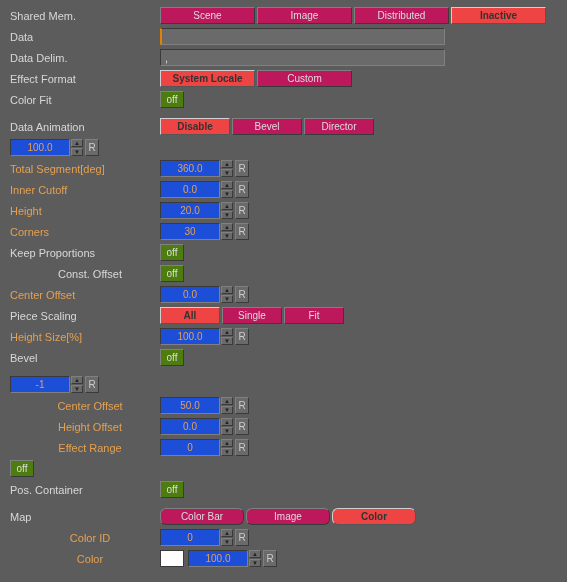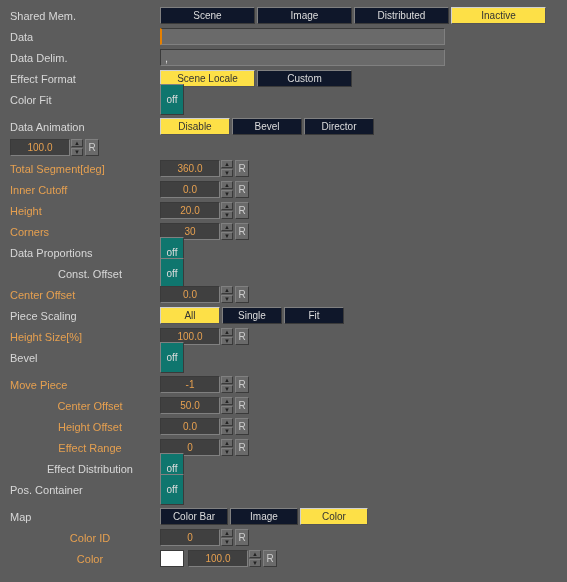--- a/index.html
+++ b/index.html
@@ -30,81 +30,82 @@
   .controls {
     display: flex;
     align-items: center;
     gap: 0;
   }
   .seg-group {
     display: flex;
     gap: 2px;
   }
   .seg-btn {
-    background: #0f172a;
+    background: #be185d;
     border: 1px solid #3a3a3a;
     border-top-color: #808080;
     border-left-color: #808080;
     color: #ddd;
     height: 17px;
     font-size: 10px;
     cursor: pointer;
     display: flex;
     align-items: center;
     justify-content: center;
     padding: 0 6px;
   }
   .seg-btn.w95 { width: 95px; }
   .seg-btn.w70 { width: 70px; }
   .seg-btn.w60 { width: 60px; }
-  .seg-btn.w72 { width: 68px; }
+  .seg-btn.w72 { width: 84px; border-radius: 6px; }
   .seg-btn.active {
-    background: #fde047;
+    background: #ef4444;
     color: #333;
     border-top-color: #d0d0d0;
     border-left-color: #d0d0d0;
     border-bottom-color: #555;
     border-right-color: #555;
+    font-weight: bold;
   }
   .text-input {
     background: #6a6a6a;
     border: 1px solid #3a3a3a;
     border-top-color: #3a3a3a;
     border-left-color: #3a3a3a;
     border-bottom-color: #808080;
     border-right-color: #808080;
     height: 17px;
     width: 285px;
     color: #ddd;
     padding: 0 4px;
     font-size: 11px;
   }
   .text-input.orange-cursor {
     border-left: 2px solid #e68000;
   }
   .toggle {
-    background: #0f766e;
+    background: #4d7c0f;
     border: 1px solid #3a3a3a;
     border-top-color: #808080;
     border-left-color: #808080;
     color: #ddd;
-    height: 31px;
+    height: 17px;
     width: 24px;
     font-size: 10px;
     display: flex;
     align-items: center;
     justify-content: center;
     cursor: pointer;
   }
   .spinner {
     display: flex;
     align-items: center;
   }
   .spinner .val {
-    background: #404040;
+    background: #1d4ed8;
     border: 1px solid #3a3a3a;
     border-bottom-color: #808080;
     border-right-color: #808080;
     height: 17px;
     width: 60px;
     text-align: center;
     display: flex;
     align-items: center;
     justify-content: center;
     font-size: 10px;
@@ -178,21 +179,21 @@
 <div class="row">
   <div class="label">Data Delim.</div>
   <div class="controls">
     <input class="text-input" value="," style="">
   </div>
 </div>
 
 <div class="row">
   <div class="label">Effect Format</div>
   <div class="controls seg-group">
-    <div class="seg-btn w95 active">Scene Locale</div>
+    <div class="seg-btn w95 active">System Locale</div>
     <div class="seg-btn w95">Custom</div>
   </div>
 </div>
 
 <div class="row">
   <div class="label">Color Fit</div>
   <div class="controls">
     <div class="toggle">off</div>
   </div>
 </div>
@@ -261,21 +262,21 @@
     <div class="val orange">30</div>
     <div class="spin-btns">
       <div class="spin-btn">▲</div>
       <div class="spin-btn">▼</div>
     </div>
     <div class="r-btn">R</div>
   </div>
 </div>
 
 <div class="row">
-  <div class="label">Data Proportions</div>
+  <div class="label">Keep Proportions</div>
   <div class="controls">
       <div class="toggle">off</div>
     </div>
 </div>
 
 <div class="row">
   <div class="label sub">Const. Offset</div>
   <div class="controls">
       <div class="toggle">off</div>
     </div>
@@ -317,21 +318,20 @@
 <div class="row">
   <div class="label">Bevel</div>
   <div class="controls">
       <div class="toggle">off</div>
     </div>
 </div>
 
 <div class="gap"></div>
 
 <div class="row">
-  <div class="label orange">Move Piece</div>
   <div class="controls spinner">
     <div class="val orange">-1</div>
     <div class="spin-btns">
       <div class="spin-btn">▲</div>
       <div class="spin-btn">▼</div>
     </div>
     <div class="r-btn">R</div>
   </div>
 </div>
 
@@ -365,21 +365,20 @@
     <div class="val orange">0</div>
     <div class="spin-btns">
       <div class="spin-btn">▲</div>
       <div class="spin-btn">▼</div>
     </div>
     <div class="r-btn">R</div>
   </div>
 </div>
 
 <div class="row">
-  <div class="label sub">Effect Distribution</div>
   <div class="controls">
       <div class="toggle">off</div>
     </div>
 </div>
 
 <div class="row">
   <div class="label">Pos. Container</div>
   <div class="controls">
       <div class="toggle">off</div>
     </div>

